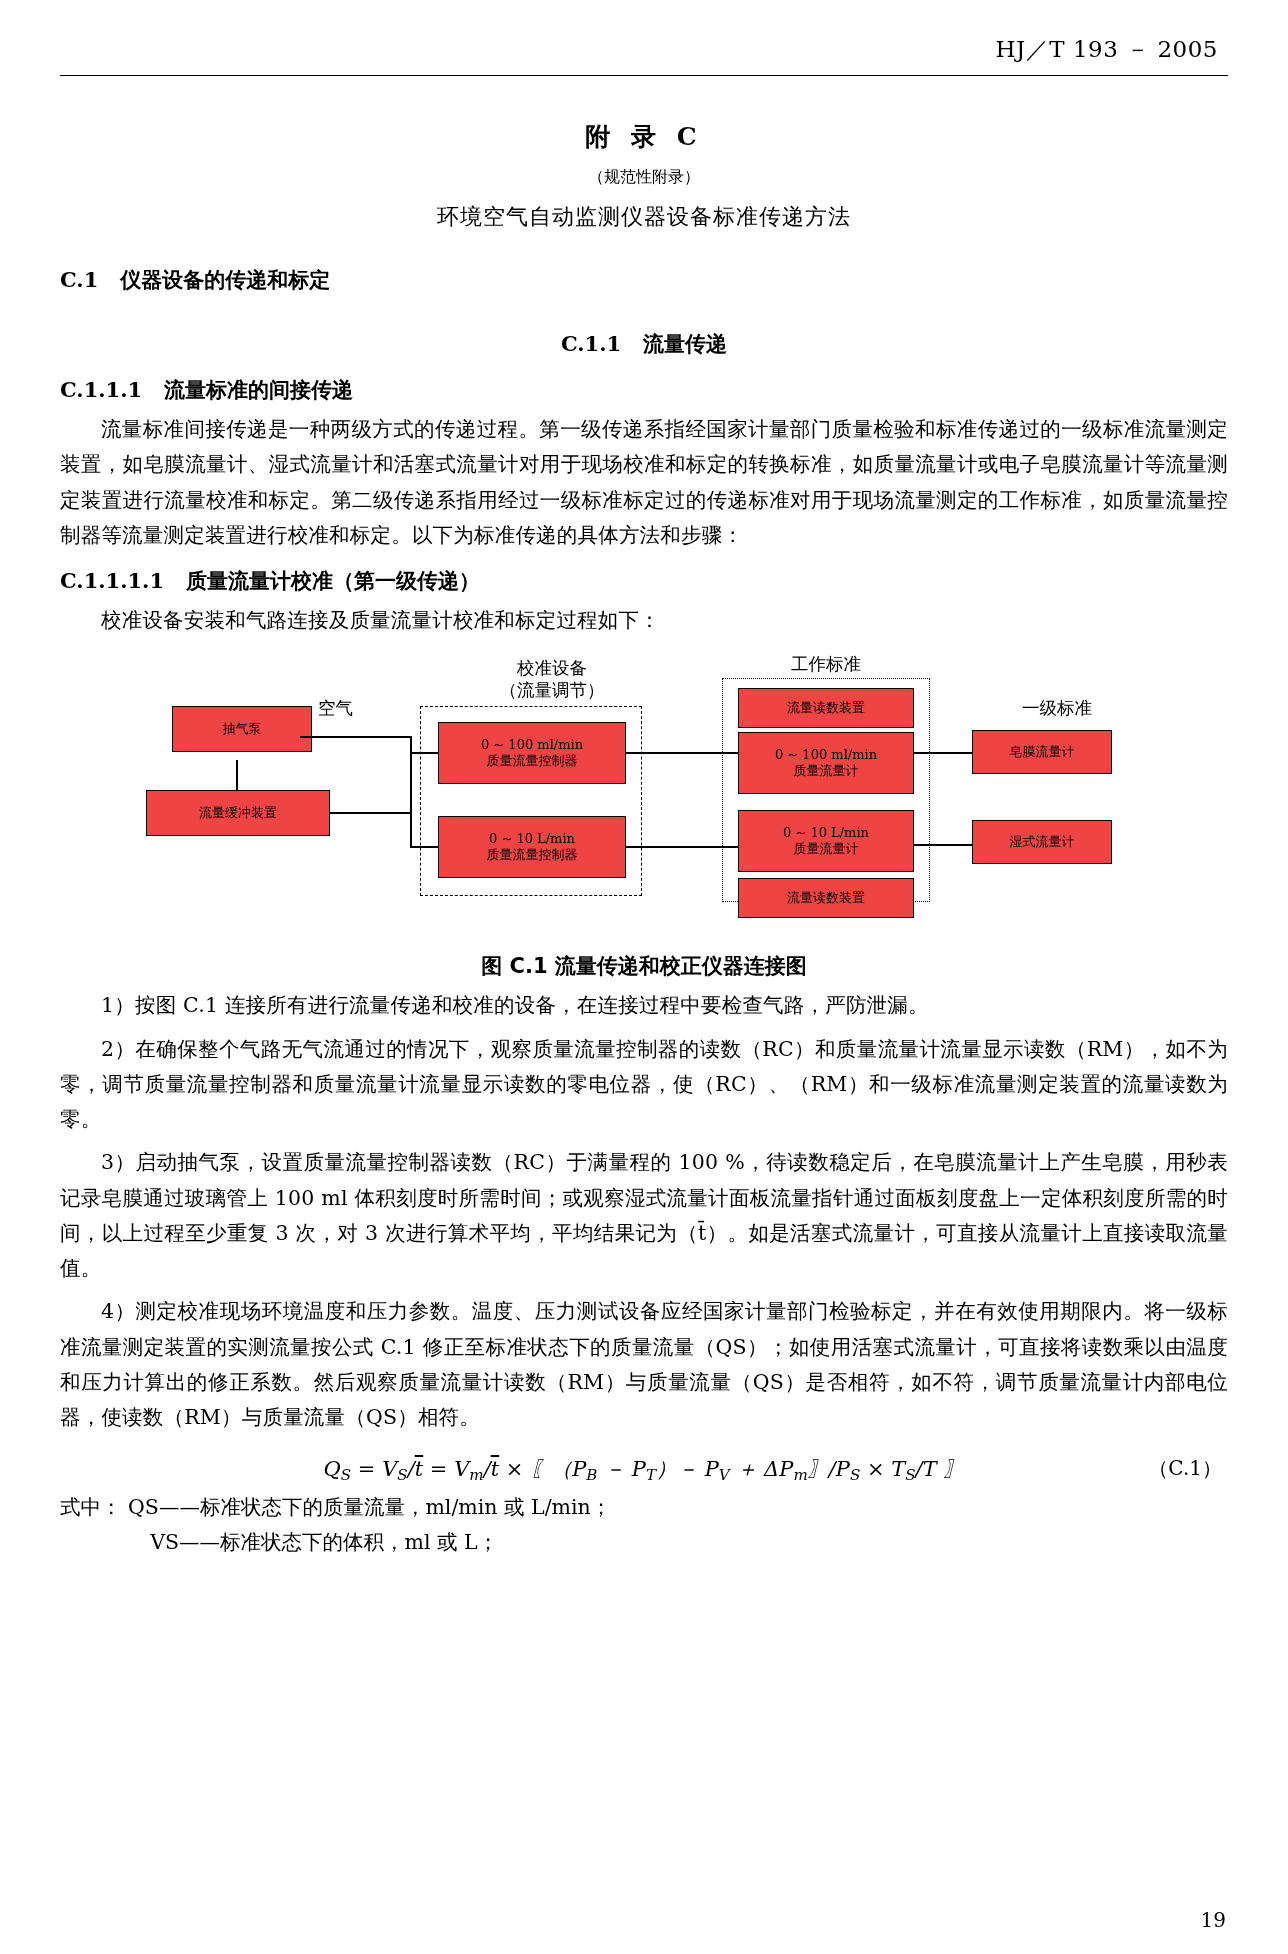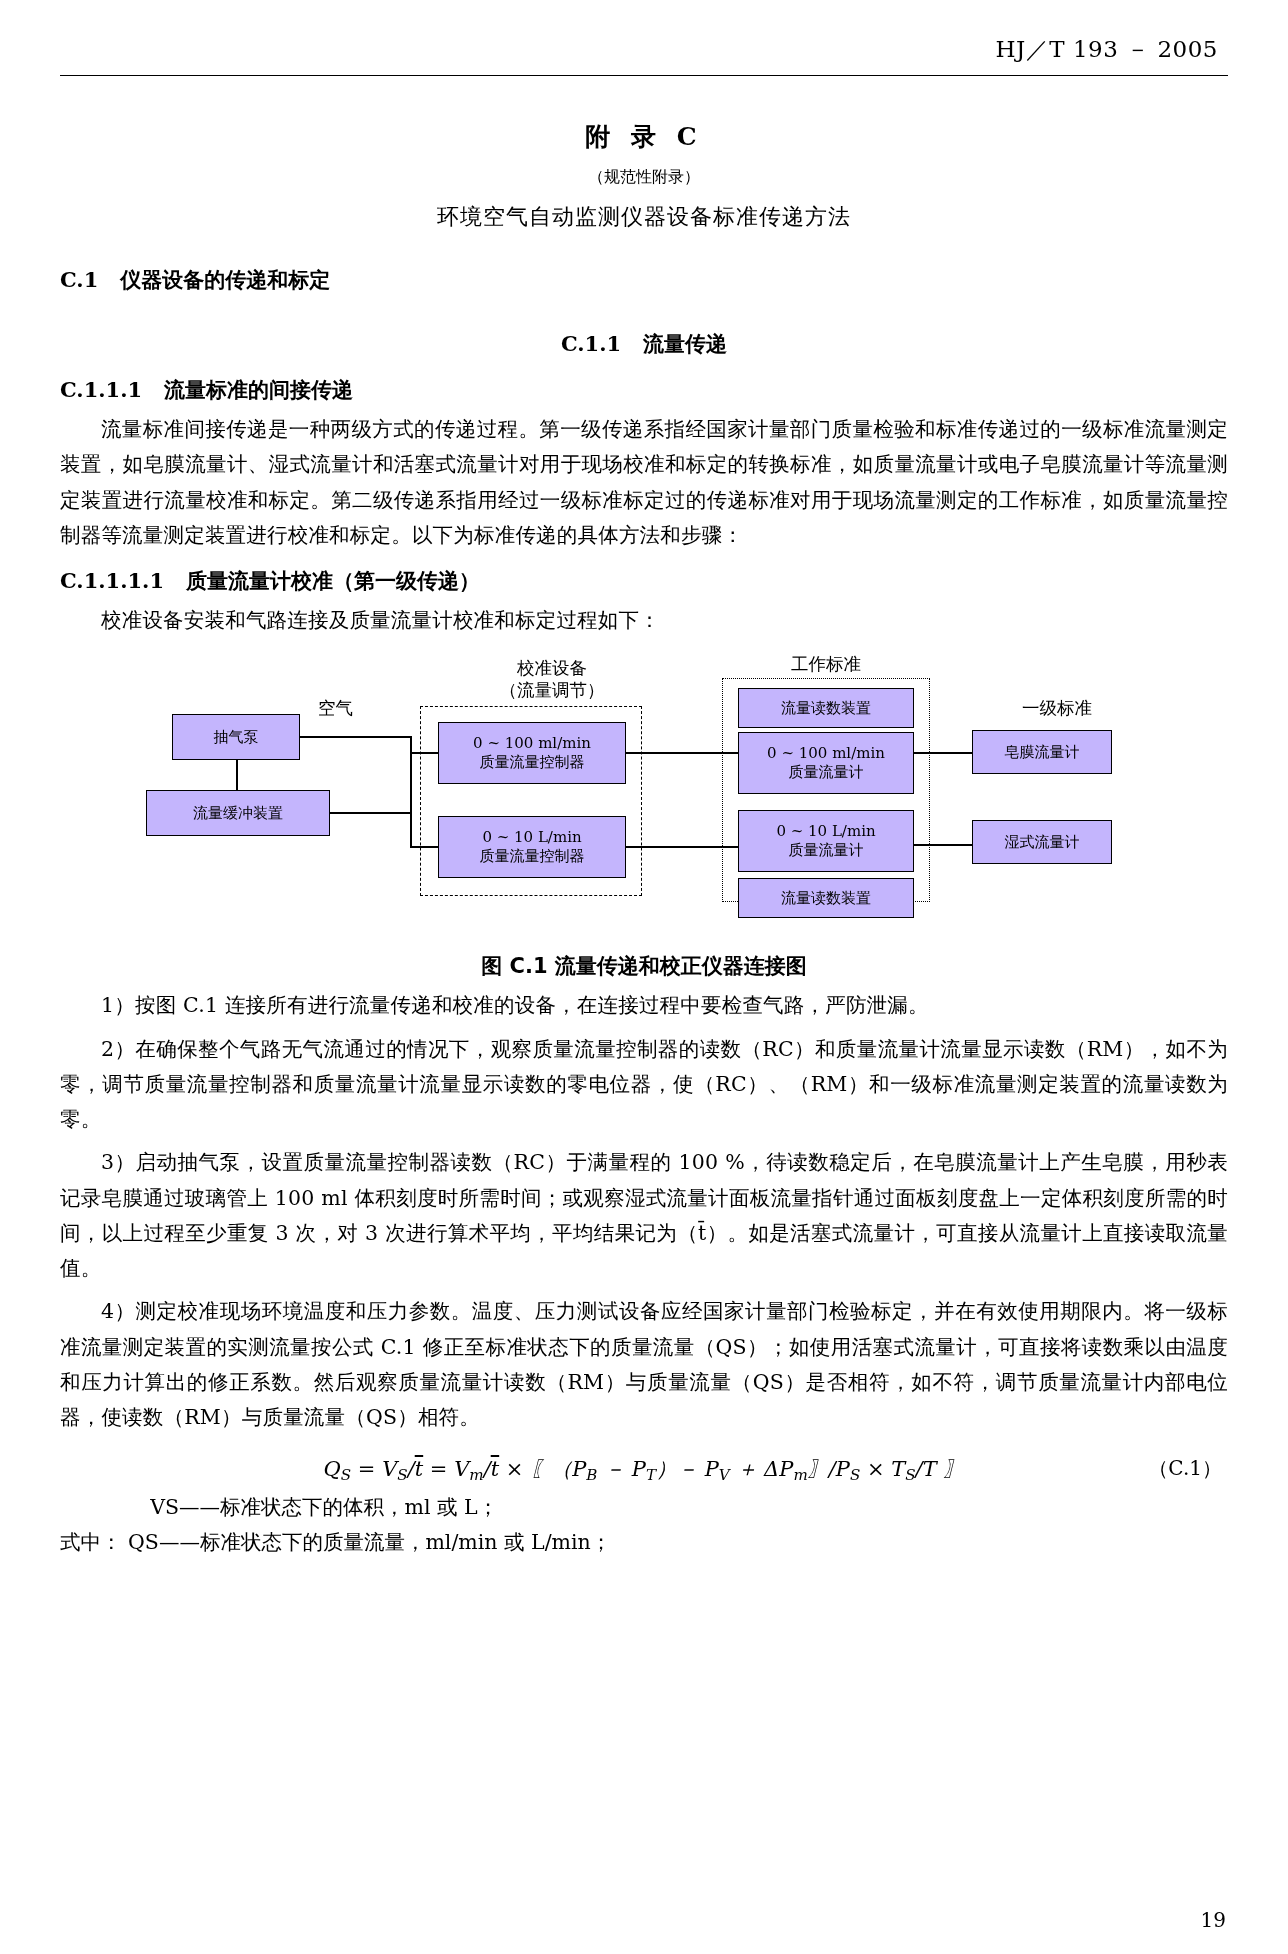--- a/index.html
+++ b/index.html
@@ -70,26 +70,26 @@
   .mono { font-family: "DejaVu Serif", "Liberation Serif", serif; }
   
   .figure {
     position: relative;
     height: 292px;
     margin: 16px 0 4px 0;
   }
   .fg { position: absolute; box-sizing: border-box; }
   .box {
     border: 1.6px solid #000;
-    background: #c4b5fd;
+    background: #ef4444;
     display: flex;
     align-items: center;
     justify-content: center;
     text-align: center;
-    font-size: 15px;
+    font-size: 13px;
     line-height: 1.28;
     font-family: "DejaVu Sans", "Liberation Sans", sans-serif;
   }
   .box .two { display: block; }
   .dash {
     border: 1.4px dashed #000;
     background: transparent;
   }
   .dot {
     border: 1.5px dotted #000;
@@ -185,21 +185,21 @@
     <div class="fg lbl" style="left:766px; top:-2px; text-align:center; transform:translateX(-50%);">
       <span>工作标准</span>
     </div>
     <div class="fg lbl" style="left:962px; top:42px;">
       <span>一级标准</span>
     </div>
     <div class="fg lbl" style="left:258px; top:42px;">
       <span>空气</span>
     </div>
 
-    <div class="fg box" style="left:112px; top:60px; width:128px; height:46px;">
+    <div class="fg box" style="left:112px; top:52px; width:140px; height:46px;">
       <span>抽气泵</span>
     </div>
     <div class="fg box" style="left:86px; top:136px; width:184px; height:46px;">
       <span>流量缓冲装置</span>
     </div>
 
     <div class="fg box" style="left:378px; top:68px; width:188px; height:62px;">
       <span>
         <span class="two mono">0 ~ 100 ml/min</span>
         <span class="two">质量流量控制器</span>
@@ -267,21 +267,21 @@
   <div class="p indent">4）测定校准现场环境温度和压力参数。温度、压力测试设备应经国家计量部门检验标定，并在有效使用期限内。将一级标准流量测定装置的实测流量按公式 C.1 修正至标准状态下的质量流量（QS）；如使用活塞式流量计，可直接将读数乘以由温度和压力计算出的修正系数。然后观察质量流量计读数（RM）与质量流量（QS）是否相符，如不符，调节质量流量计内部电位器，使读数（RM）与质量流量（QS）相符。</div>
 
   <div class="formula">
     <span class="it">
       <span class="it">Q</span><span class="sub">S</span> = <span class="it">V</span><span class="sub">S</span>/<span class="ovl it">t</span> = <span class="it">V</span><span class="sub">m</span>/<span class="ovl it">t</span> × 〖（<span class="it">P</span><span class="sub">B</span> － <span class="it">P</span><span class="sub">T</span>）－ <span class="it">P</span><span class="sub">V</span> ＋ Δ<span class="it">P</span><span class="sub">m</span>〗/<span class="it">P</span><span class="sub">S</span> × <span class="it">T</span><span class="sub">S</span>/<span class="it">T</span> 〗
     </span>
     <span class="eqno">（C.1）</span>
   </div>
 
   <div class="defs">
-    <span class="row ind">VS——标准状态下的体积，ml 或 L；</span>
     <span class="row">
       <span>式中：</span>
       <span>QS——标准状态下的质量流量，ml/min 或 L/min；</span>
     </span>
+    <span class="row ind">VS——标准状态下的体积，ml 或 L；</span>
   </div>
 
   <div class="pageno">19</div>
 </div>
 
 </body></html>

